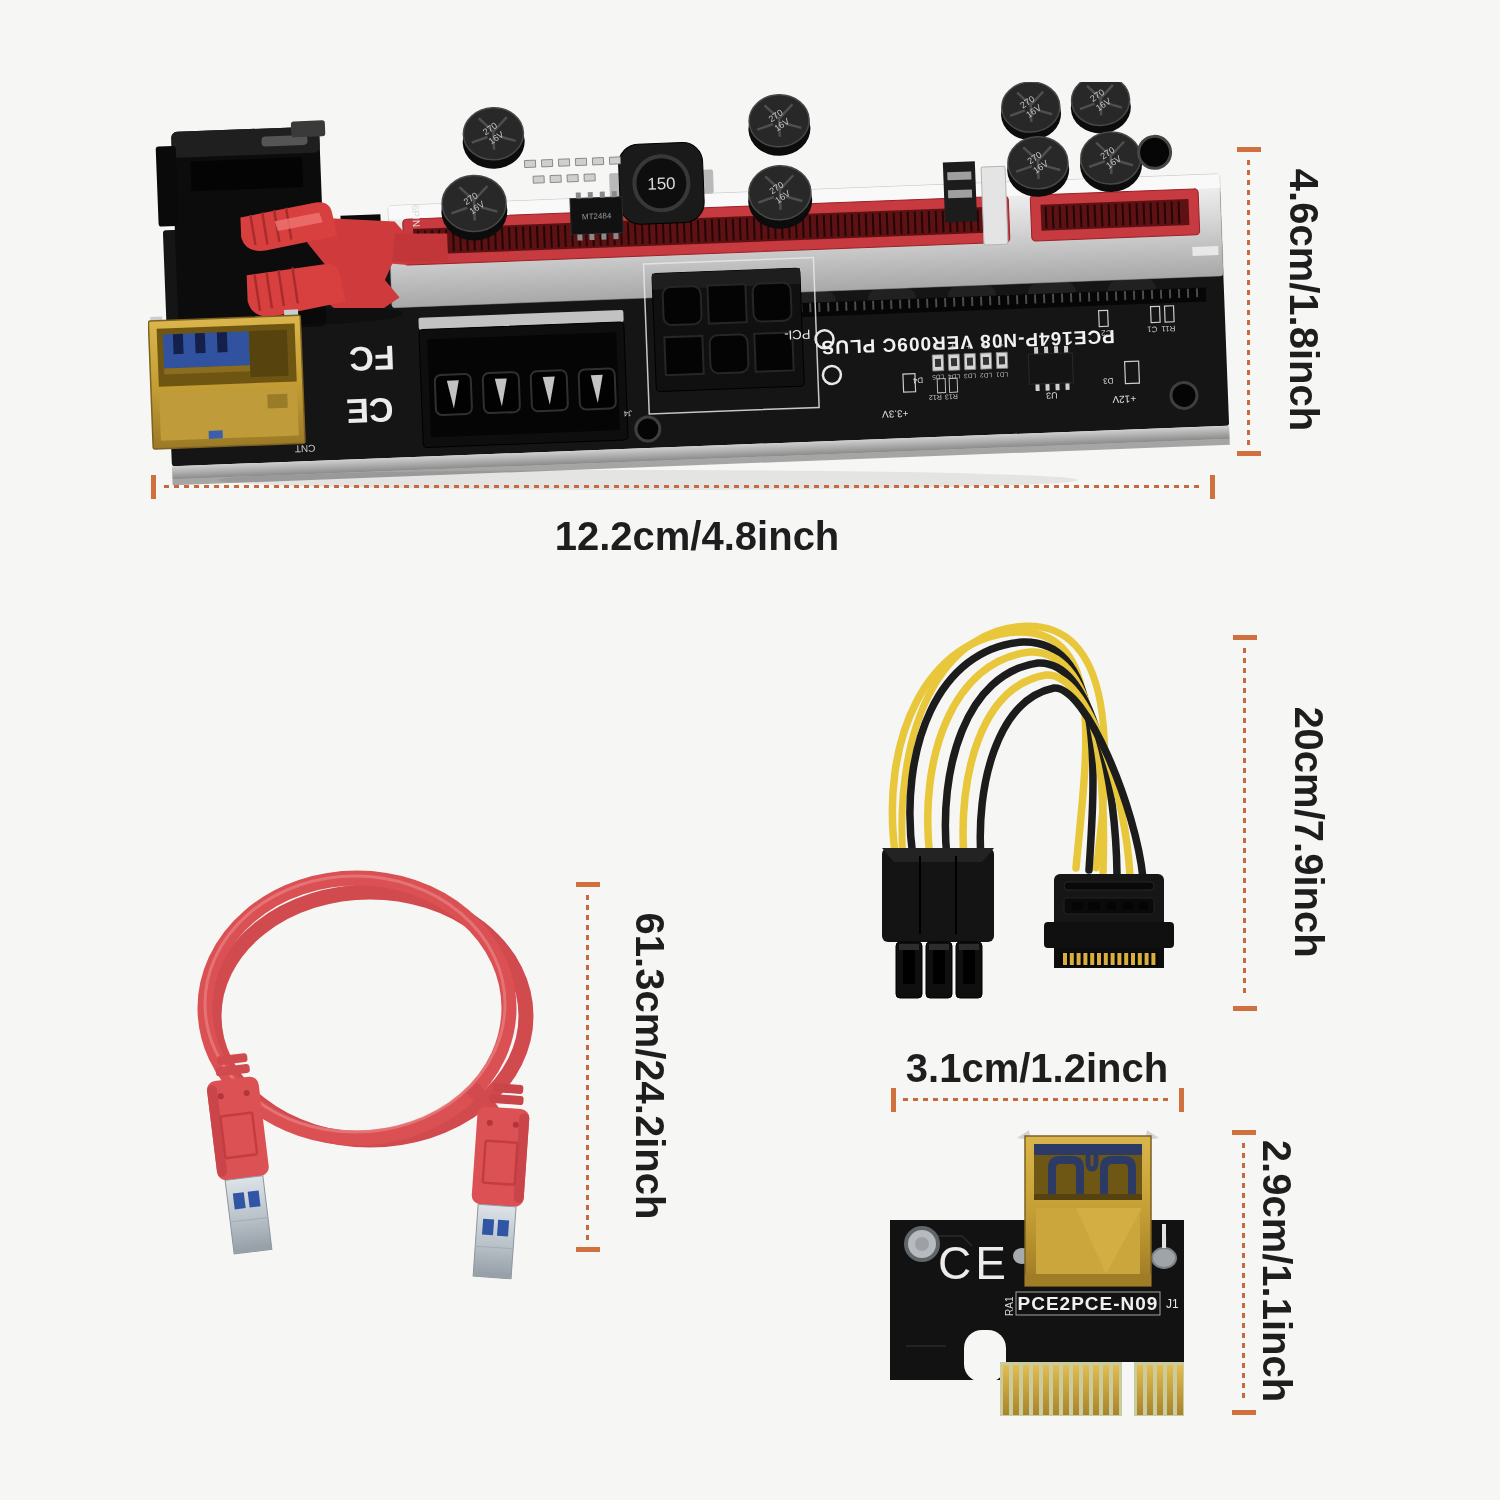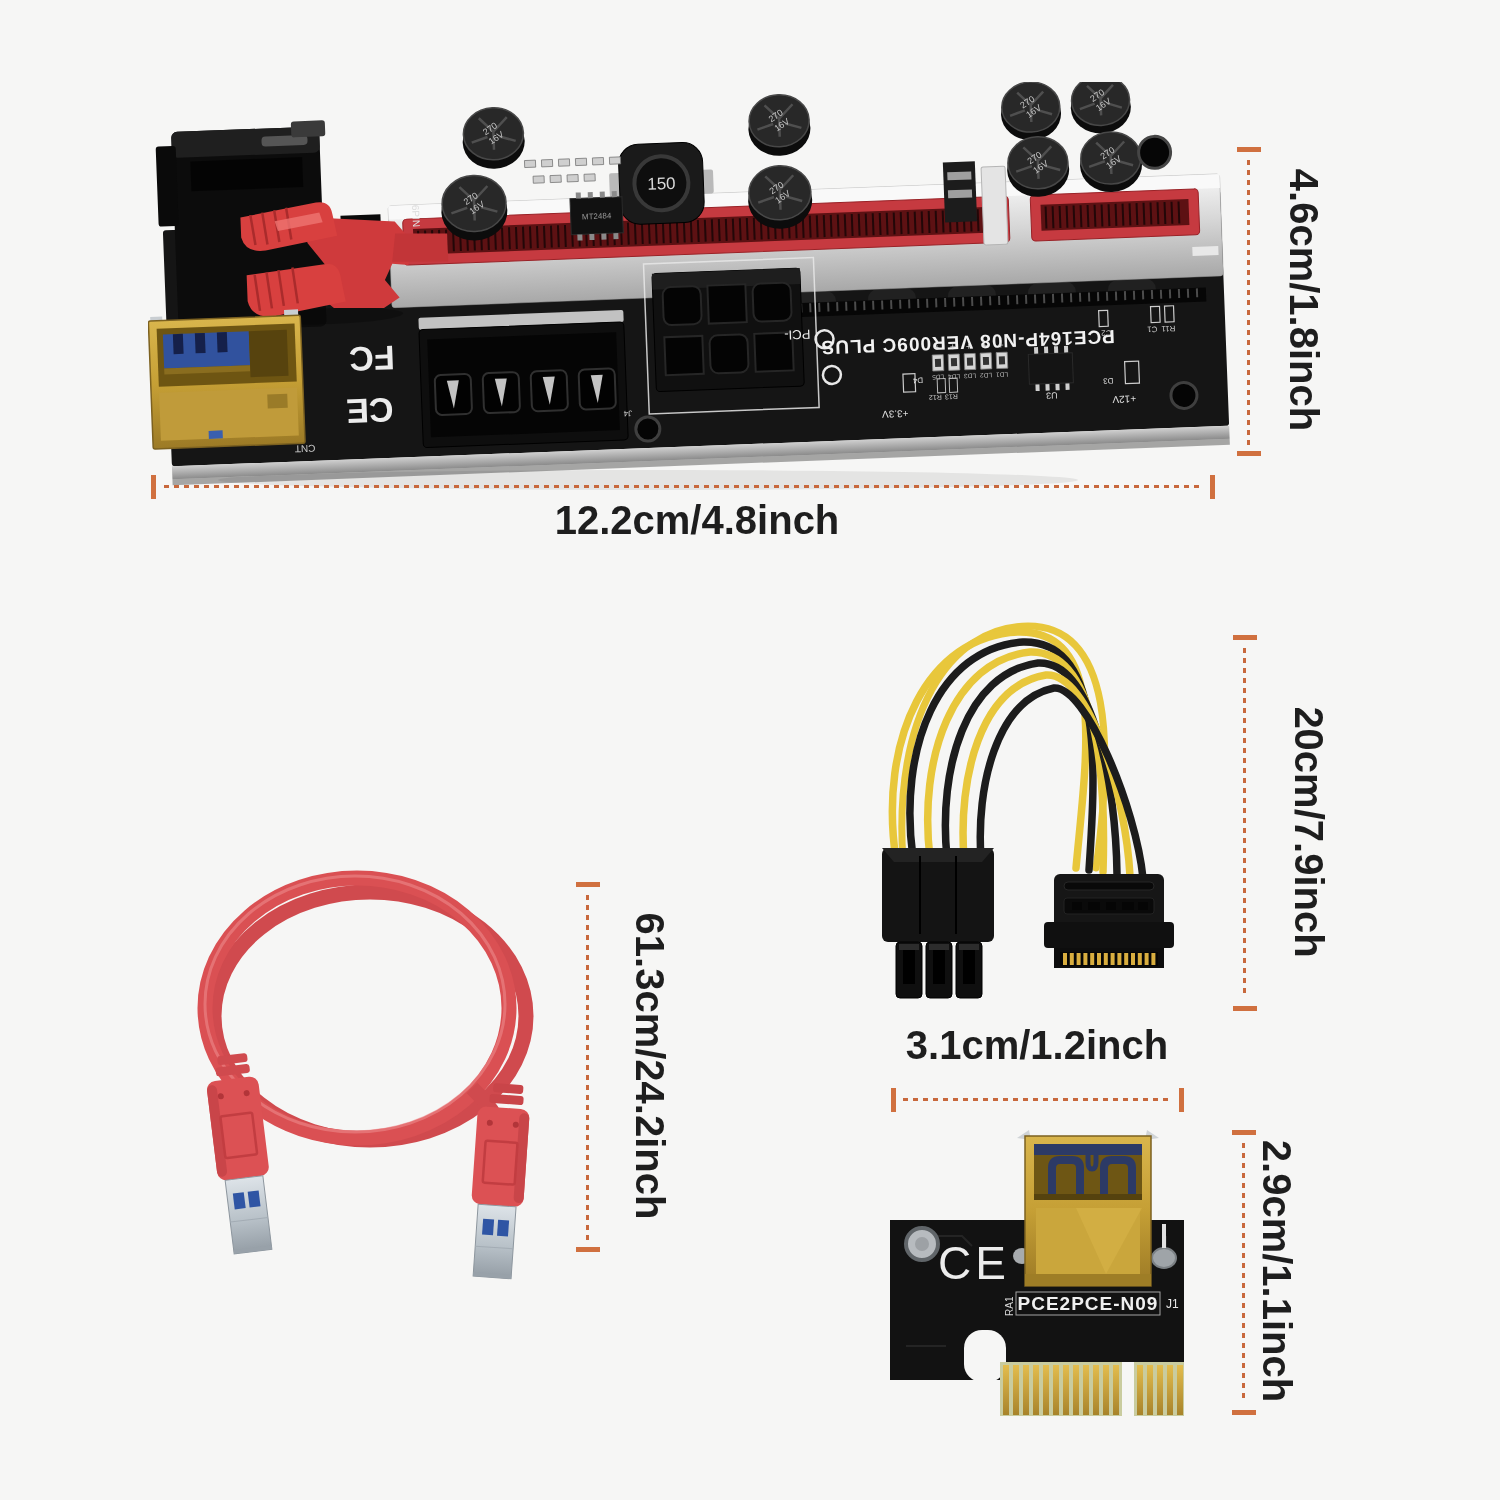--- a/index.html
+++ b/index.html
@@ -523,39 +523,39 @@
     <div class="dim-cap-h" style="left:1237px;top:147px"></div>
     <div class="dim-line-v" style="left:1247px;top:160px;height:285px"></div>
     <div class="dim-cap-h" style="left:1237px;top:451px"></div>
     <div class="dim-label rot90" style="left:1303px;top:300px">4.6cm/1.8inch</div>
   </div>
 
   <div>
     <div class="dim-cap-v" style="left:151px;top:475px"></div>
     <div class="dim-line-h" style="left:164px;top:485px;width:1040px"></div>
     <div class="dim-cap-v" style="left:1210px;top:475px"></div>
-    <div class="dim-label" style="left:697px;top:520px">12.2cm/4.8inch</div>
+    <div class="dim-label" style="left:697px;top:536px">12.2cm/4.8inch</div>
   </div>
 
   <div>
     <div class="dim-cap-h" style="left:1233px;top:635px"></div>
     <div class="dim-line-v" style="left:1243px;top:648px;height:350px"></div>
     <div class="dim-cap-h" style="left:1233px;top:1006px"></div>
     <div class="dim-label rot90" style="left:1308px;top:832px">20cm/7.9inch</div>
   </div>
 
   <div>
     <div class="dim-cap-h" style="left:576px;top:882px"></div>
     <div class="dim-line-v" style="left:586px;top:895px;height:345px"></div>
     <div class="dim-cap-h" style="left:576px;top:1247px"></div>
     <div class="dim-label rot90" style="left:649px;top:1066px">61.3cm/24.2inch</div>
   </div>
 
   <div>
-    <div class="dim-label" style="left:1037px;top:1045px">3.1cm/1.2inch</div>
+    <div class="dim-label" style="left:1037px;top:1068px">3.1cm/1.2inch</div>
     <div class="dim-cap-v" style="left:891px;top:1088px"></div>
     <div class="dim-line-h" style="left:903px;top:1098px;width:270px"></div>
     <div class="dim-cap-v" style="left:1179px;top:1088px"></div>
   </div>
 
   <div>
     <div class="dim-cap-h" style="left:1232px;top:1130px"></div>
     <div class="dim-line-v" style="left:1242px;top:1143px;height:260px"></div>
     <div class="dim-cap-h" style="left:1232px;top:1410px"></div>
     <div class="dim-label rot90" style="left:1276px;top:1271px">2.9cm/1.1inch</div>

